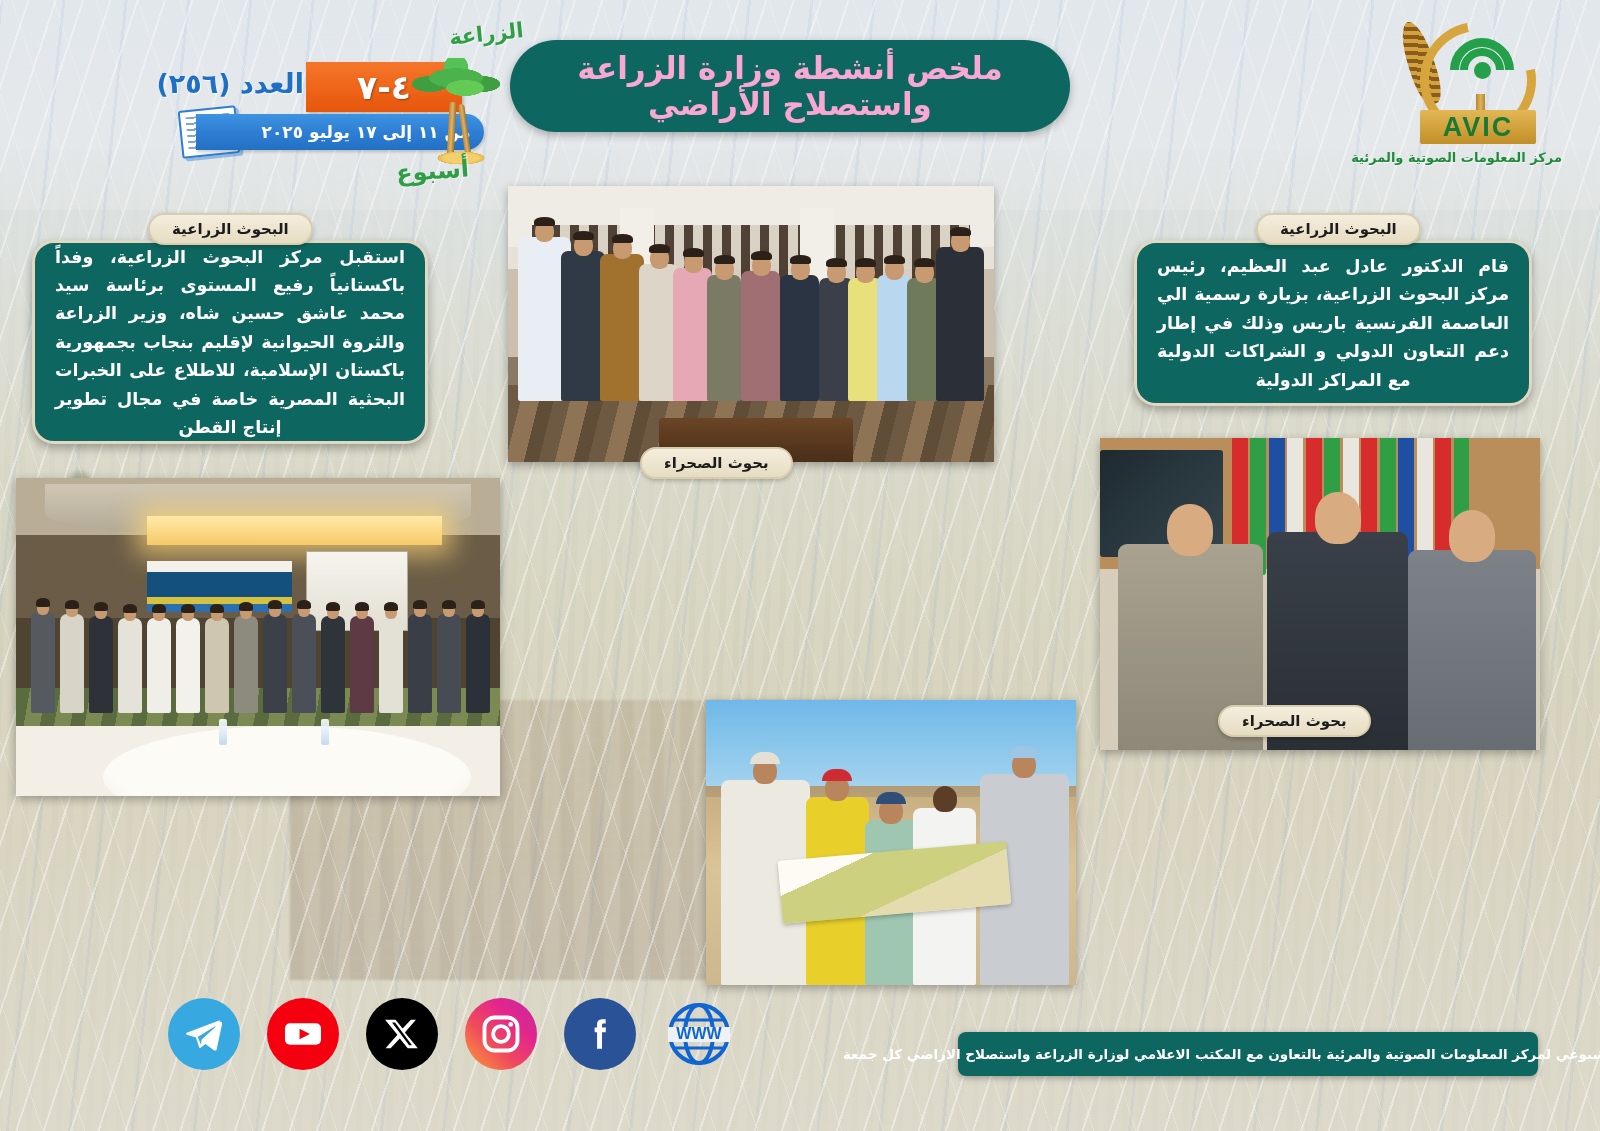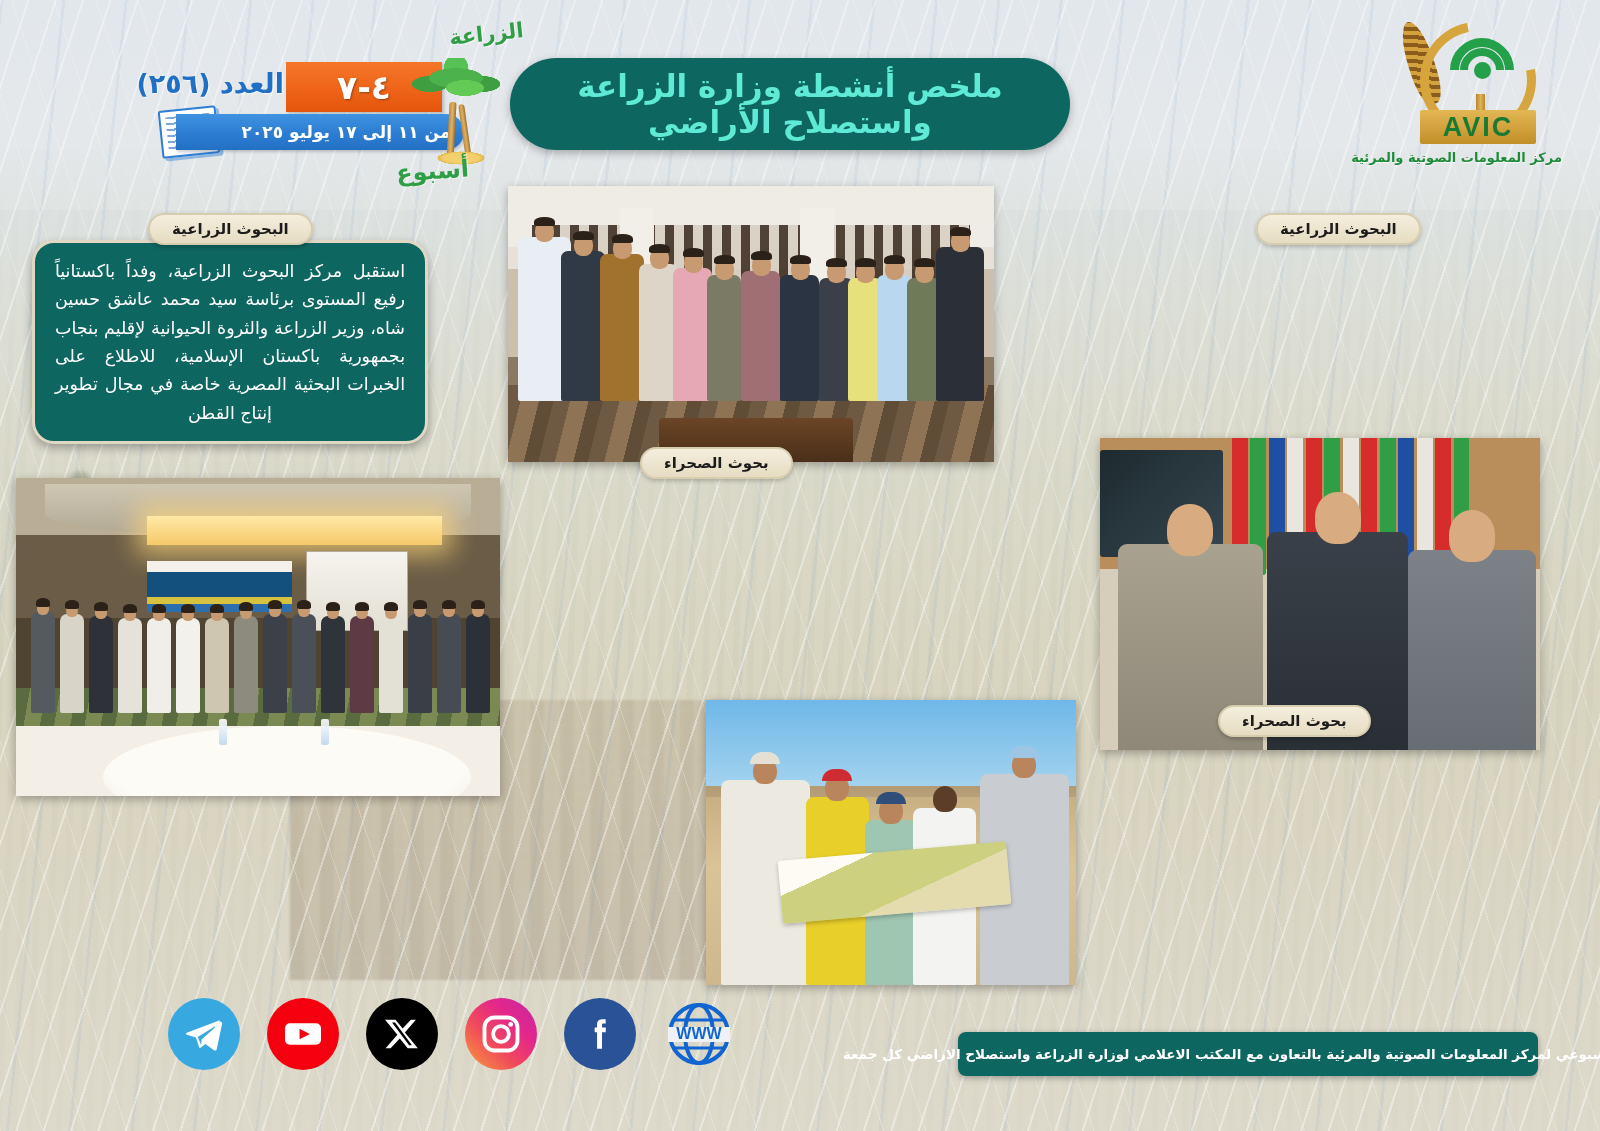--- a/index.html
+++ b/index.html
@@ -81,21 +81,21 @@
   }
   .malr-wreath-l { left:4%; }
   .malr-wreath-r { right:4%; transform:scaleX(-1); }
   .malr-text {
     position:absolute; left:0; right:0; top:4px; text-align:center;
     font-size:9px; font-weight:bold; color:#2b2b2b; letter-spacing:1px;
     font-family:"Liberation Serif", serif;
   }
 
   
-  .issue-block { position:absolute; left:164px; top:62px; width:300px; height:96px; }
+  .issue-block { position:absolute; left:184px; top:62px; width:300px; height:96px; }
   .issue-orange {
     position:absolute; right:22px; top:0; width:156px; height:50px;
     background:linear-gradient(180deg,#f4762a 0%, #ef6418 55%, #e4560c 100%);
     display:flex; align-items:center; justify-content:center;
     color:#fff; font-size:33px; font-weight:bold;
     text-shadow:1px 1px 2px rgba(0,0,0,.35);
     font-family:"DejaVu Sans", sans-serif;
     box-shadow:2px 2px 3px rgba(0,0,0,.2);
   }
   .issue-orange::before {
@@ -165,25 +165,25 @@
     background:linear-gradient(90deg,#b8873f,#dcb060,#9d6f2e);
     border-radius:3px; transform:rotate(-8deg);
   }
   .palm-sand {
     position:absolute; left:24px; bottom:2px; width:58px; height:16px;
     background:radial-gradient(ellipse 29px 8px at 29px 8px,#f3cf6e 0 60%, #e2b84c 80%, transparent 82%);
   }
 
   
   .title-pill {
-    position:absolute; left:510px; top:58px; width:560px; height:92px;
+    position:absolute; left:510px; top:40px; width:560px; height:92px;
     background:#0e6660;
     border-radius:46px;
     display:flex; align-items:center; justify-content:center;
-    color:#5eead4; font-size:31px; font-weight:bold;
+    color:#f9a8d4; font-size:31px; font-weight:bold;
     box-shadow:0 3px 8px rgba(0,0,0,.28);
     padding:0 18px; text-align:center;
   }
 
   
   .avic { position:absolute; right:38px; top:8px; width:168px; height:170px; }
   .avic-wheat {
     position:absolute; left:14px; top:12px; width:26px; height:86px;
     background:repeating-linear-gradient(22deg,#d4a23c 0 4px, #8a5c1c 4px 8px);
     border-radius:50% 50% 40% 40%; transform:rotate(-18deg);
@@ -342,21 +342,21 @@
   .card {
     position:absolute;
     background:#0e6660;
     border-radius:22px;
     color:#ffffff;
     box-shadow:0 4px 10px rgba(0,0,0,.3);
     border:3px solid #e0d8c2;
     display:flex; align-items:center;
   }
   .card p {
-    font-size:17.5px; line-height:1.62; font-weight:normal;
+    font-size:17.5px; line-height:1.62; font-weight:bold;
     text-align:justify; text-align-last:center;
     padding:14px 20px; width:100%;
   }
   .badge {
     position:absolute;
     background:linear-gradient(180deg,#f4eedd 0%, #e6dcc2 100%);
     border:2px solid #d8ccae;
     border-radius:20px;
     height:32px; min-width:150px;
     display:flex; align-items:center; justify-content:center;
@@ -610,20 +610,23 @@
       </div>
     <div class="map"></div>
   </div>
 
   <div class="badge" id="badge-agri-left">البحوث الزراعية</div>
   <div class="card" id="card-agri-left">
     <p>استقبل مركز البحوث الزراعية، وفداً باكستانياً رفيع المستوى برئاسة سيد محمد عاشق حسين شاه، وزير الزراعة والثروة الحيوانية لإقليم بنجاب بجمهورية باكستان الإسلامية، للاطلاع على الخبرات البحثية المصرية خاصة في مجال تطوير إنتاج القطن</p>
   </div>
 
   <div class="badge" id="badge-agri-right">البحوث الزراعية</div>
+  <div class="card" id="card-agri-right">
+    <p>قام الدكتور عادل عبد العظيم، رئيس مركز البحوث الزراعية، بزيارة رسمية الي العاصمة الفرنسية باريس وذلك في إطار دعم التعاون الدولي و الشراكات الدولية مع المراكز الدولية</p>
+  </div>
 
   <div class="badge" id="badge-desert-mid">بحوث الصحراء</div>
 
   <div class="badge" id="badge-desert-right">بحوث الصحراء</div>
 
   <div class="socials">
     <div class="soc soc-www">
       <svg width="66" height="66" viewBox="0 0 66 66" aria-hidden="true">
         <circle cx="33" cy="33" r="29" fill="none" stroke="#1165d0" stroke-width="4"></circle>
         <ellipse cx="33" cy="33" rx="14" ry="29" fill="none" stroke="#1165d0" stroke-width="4"></ellipse>

